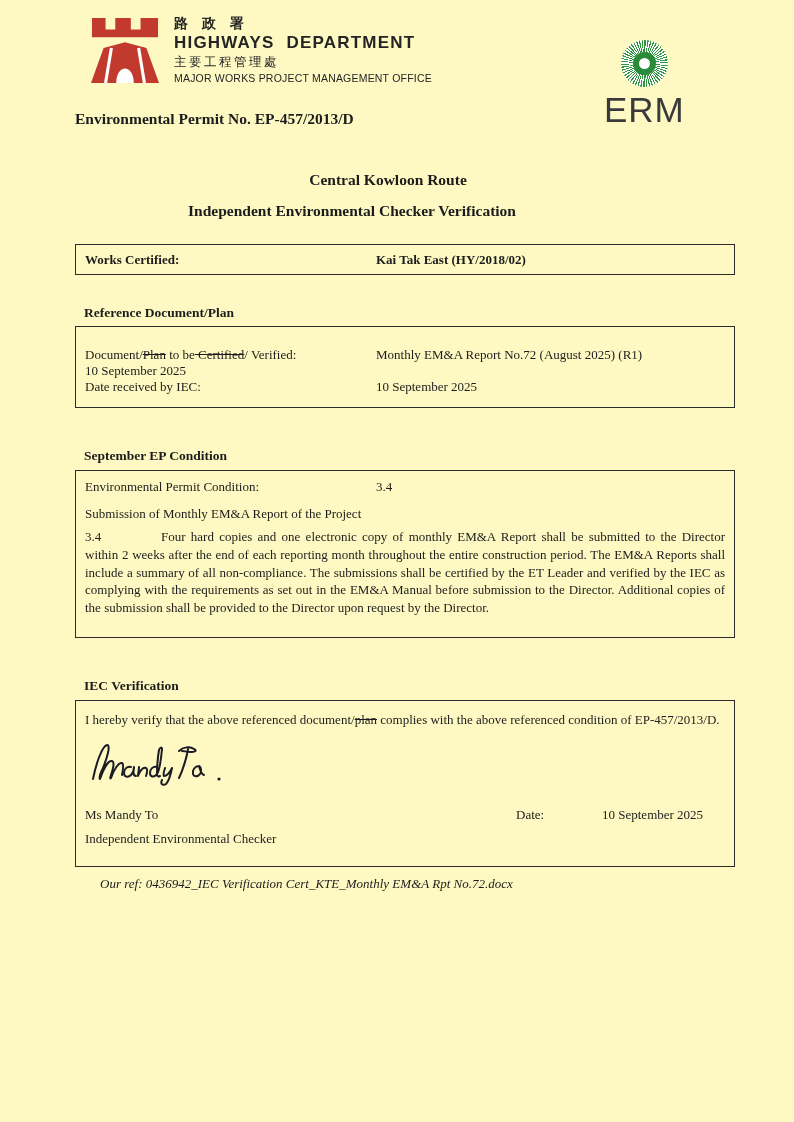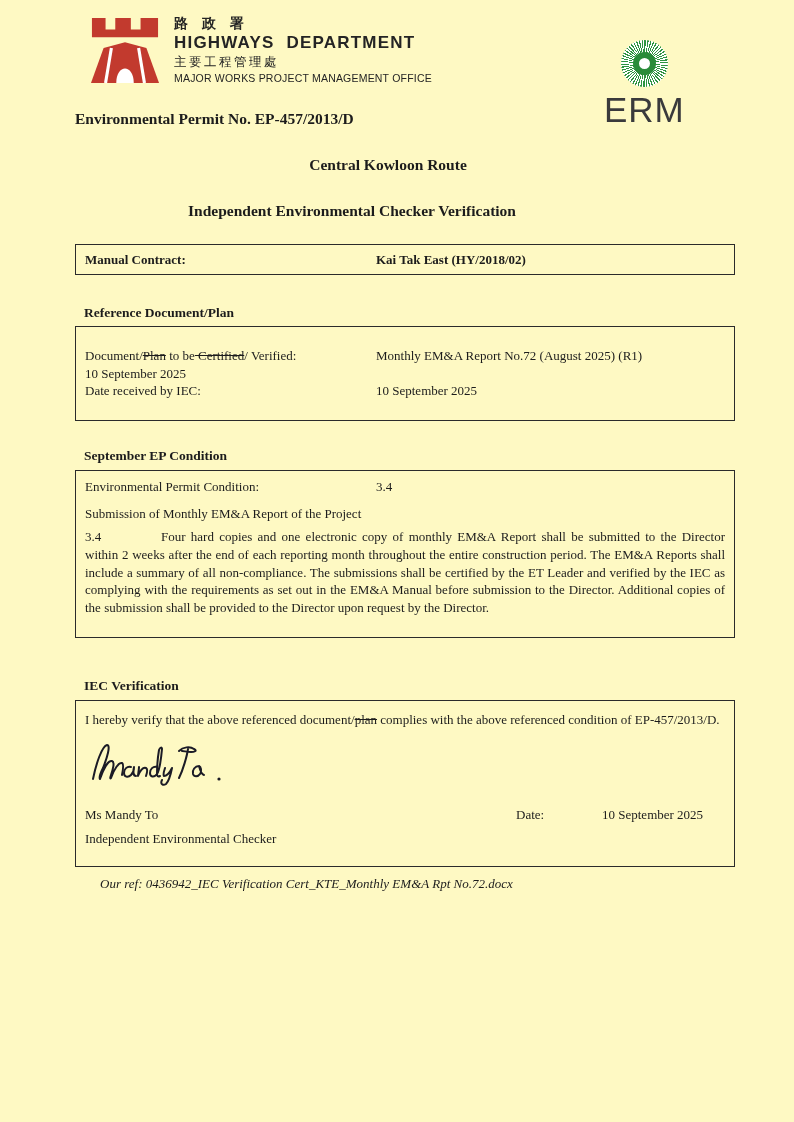--- a/index.html
+++ b/index.html
@@ -22,31 +22,31 @@
     background:repeating-conic-gradient(#2e9440 0deg 3.2deg,#ffffff 3.2deg 7.2deg);
   }
   .erm-burst::after{
     content:"";position:absolute;left:12px;top:12px;width:23px;height:23px;
     box-sizing:border-box;border:6px solid #2a8c3a;background:#ffffff;border-radius:50%;
   }
   .erm-word{font-family:"Liberation Sans",sans-serif;font-size:35px;font-weight:500;
     color:#3a3a3c;letter-spacing:1px;line-height:1;}
   
   .title-permit{position:absolute;left:75px;top:110px;font-size:15.5px;font-weight:bold;}
-  .title-project{position:absolute;left:0;width:776px;top:156px;text-align:center;font-size:15.5px;font-weight:bold;}
+  .title-project{position:absolute;left:0;width:776px;top:171px;text-align:center;font-size:15.5px;font-weight:bold;}
   .title-doc{position:absolute;left:0;width:704px;top:202px;text-align:center;font-size:15.5px;font-weight:bold;}
   
   .box{position:absolute;left:75px;width:660px;border:1px solid #2b2b2b;box-sizing:border-box;font-size:13px;}
   .sec-heading{position:absolute;left:84px;font-size:13.5px;font-weight:bold;}
   .row{display:flex;}
   .row .lbl{width:291px;flex:none;}
   .box-works{top:244px;height:31px;display:flex;align-items:center;padding:0 9px;font-weight:bold;}
   .box-works .lbl{width:291px;flex:none;}
   .h-refdoc{top:305px;}
-  .box-refdoc{top:326px;height:95px;padding:20px 9px;display:flex;flex-direction:column;justify-content:space-evenly;}
+  .box-refdoc{top:326px;height:82px;padding:20px 9px;display:flex;flex-direction:column;justify-content:space-evenly;}
   .h-ep{top:448px;}
   .box-ep{top:470px;height:168px;padding:8px 9px 0 9px;}
   .ep-sub{margin-top:11px;}
   .ep-clause{margin-top:6px;text-align:justify;line-height:17.8px;}
   .clause-no{display:inline-block;width:76px;}
   .h-iec{top:678px;}
   .box-iec{top:700px;height:167px;padding:9px 9px 0 9px;}
   .iec-statement{line-height:20px;}
   .signature{margin-top:4px;margin-left:2px;width:140px;height:52px;}
   .sign-row{position:relative;margin-top:17px;height:17px;}
@@ -81,21 +81,21 @@
   <div class="erm-logo">
     <div class="erm-burst"></div>
     <div class="erm-word">ERM</div>
   </div>
 
   <div class="title-permit">Environmental Permit No. EP-457/2013/D</div>
   <div class="title-project">Central Kowloon Route</div>
   <div class="title-doc">Independent Environmental Checker Verification</div>
 
   <div class="box box-works">
-    <span class="lbl">Manual Contract:</span>
+    <span class="lbl">Works Certified:</span>
     <span>Kai Tak East (HY/2018/02)</span>
   </div>
 
   <div class="sec-heading h-refdoc">Reference Document/Plan</div>
   <div class="box box-refdoc">
     <div class="row">
       <span class="lbl"><span>Document/</span><span class="strike">Plan</span><span> to be</span><span class="strike"> Certified</span><span>/ Verified:</span></span>
       <span>Monthly EM&amp;A Report No.72 (August 2025) (R1)</span>
     </div>
     <div class="row">

